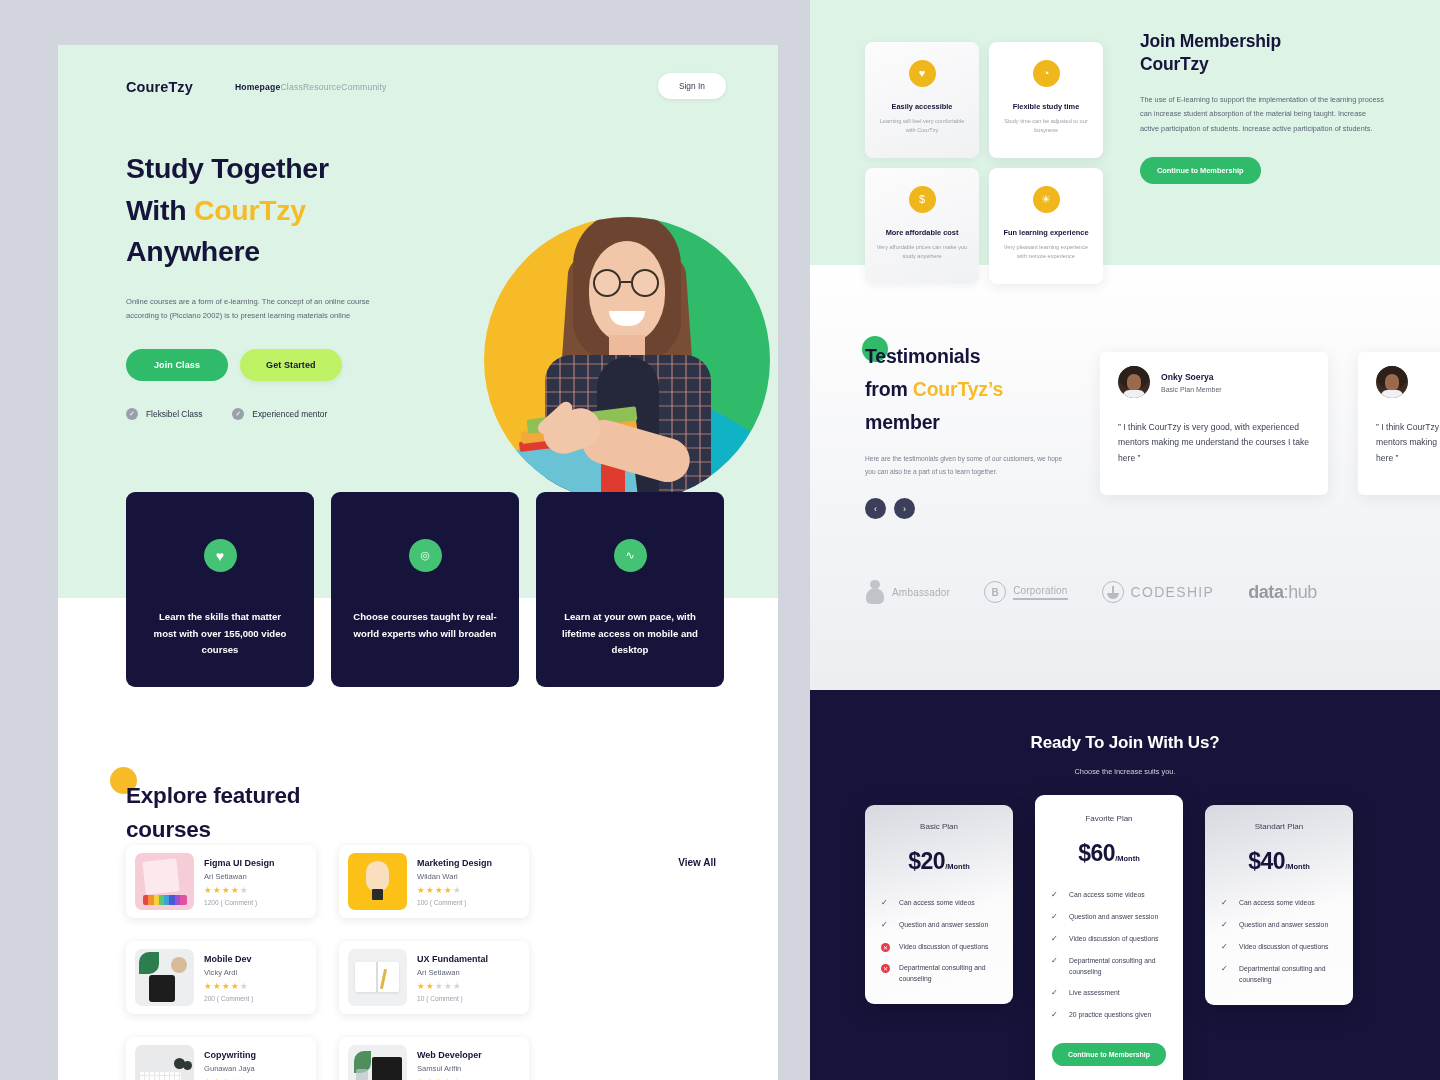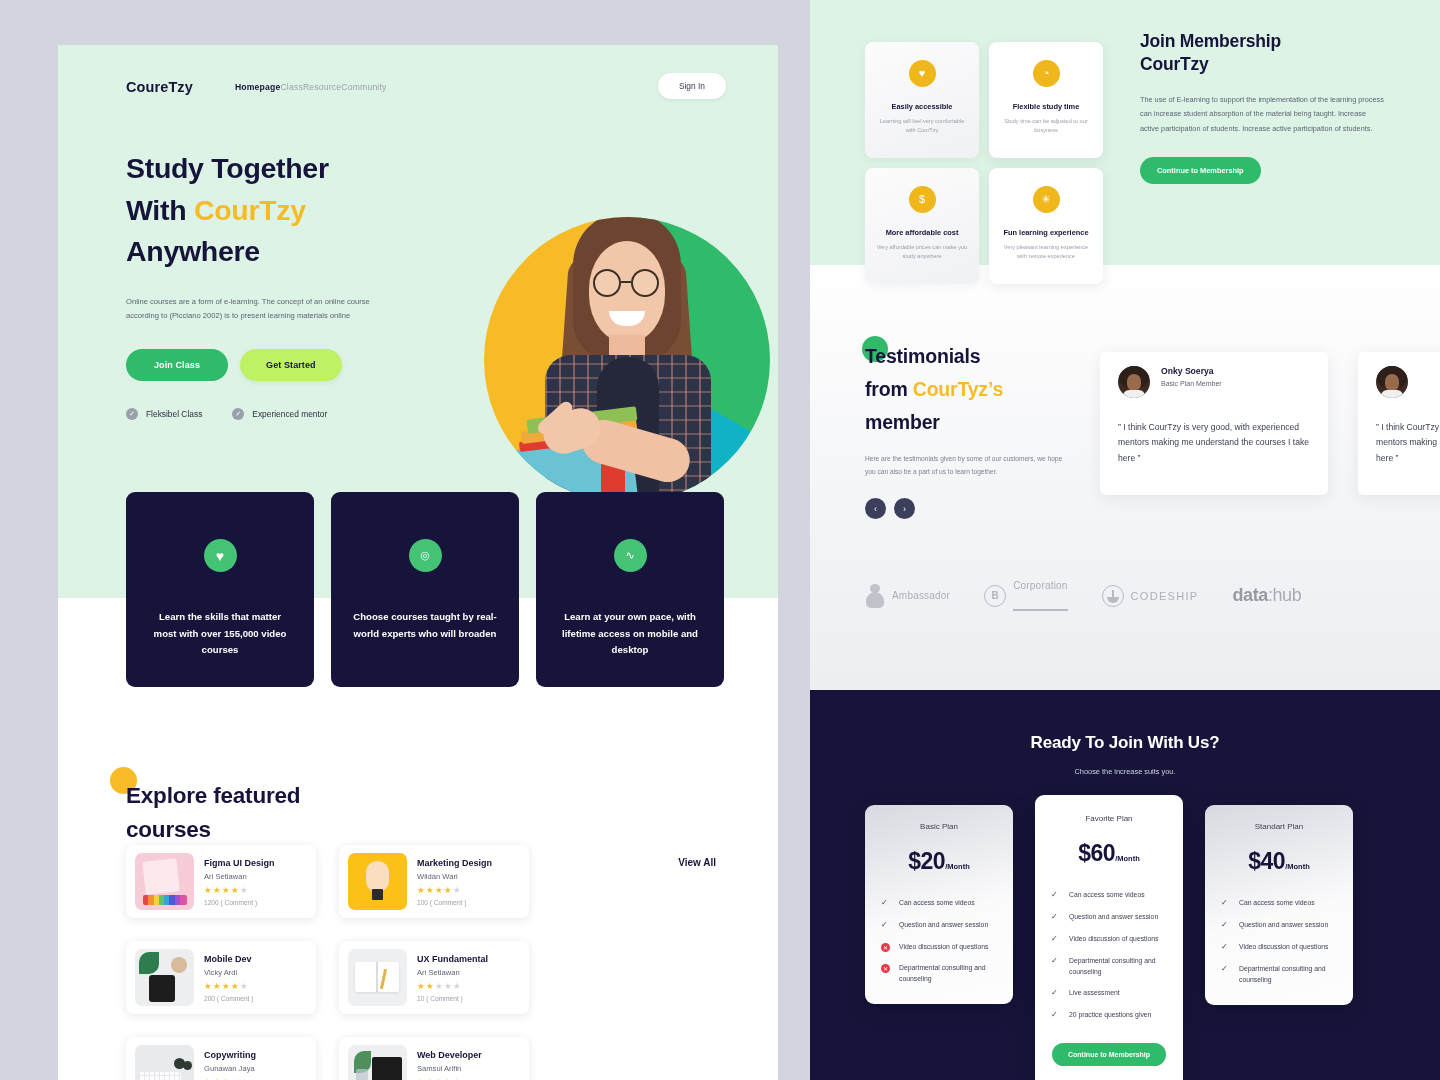--- a/index.html
+++ b/index.html
@@ -216,42 +216,42 @@
   .test-arrows { position: absolute; left: 55px; top: 498px; display: flex; gap: 8px; }
   .arrow {
     width: 21px; height: 21px; border-radius: 50%; background: #3b3f5c; color: #fff;
     display: flex; align-items: center; justify-content: center; font-size: 9px; cursor: pointer;
   }
   .test-cards { position: absolute; left: 290px; top: 352px; display: flex; gap: 30px; }
   .tcard {
     width: 228px; height: 143px; background: #fff; border-radius: 6px;
     box-shadow: 0 3px 16px rgba(40,40,70,.08); padding: 14px 18px;
   }
-  .tc-head { display: flex; gap: 11px; }
+  .tc-head { display: flex; align-items: center; gap: 11px; }
   .avatar { width: 32px; height: 32px; border-radius: 50%; flex: none; position: relative; overflow: hidden; background: #3d2a22; }
   .av-hair { position:absolute; left:1px; top:0px; width:30px; height:22px; border-radius:15px; background:#2d1f19;}
   .av-face { position:absolute; left:9px; top:8px; width:14px; height:17px; border-radius:7px; background:#9a6a4c;}
   .av-body { position:absolute; left:5px; top:24px; width:22px; height:12px; border-radius:6px 6px 0 0; background:#f0f0f2;}
   .tc-name { font-size: 8.6px; font-weight: 700; color: #16143a; }
   .tc-role { font-size: 7px; color: #5d6475; margin-top: 4px; }
   .tc-quote { margin-top: 22px; font-size: 8.6px; line-height: 1.78; color: #3a3f52; }
 
   
   .logos { position: absolute; left: 55px; top: 580px; display: flex; align-items: center; gap: 34px; }
   .logo-item { display: flex; align-items: center; gap: 7px; opacity: .55; }
   .lg-badge { width: 22px; height: 22px; border-radius: 50%; border: 1.5px solid #8a8e99; display:flex; align-items:center; justify-content:center; font-size:10px; color:#7e828d; font-weight:700;}
   .lg-fig { width: 20px; height: 24px; position: relative; }
   .lg-fig .hd { position:absolute; left:5px; top:0; width:10px; height:9px; border-radius:50%; background:#9a9ea8;}
   .lg-fig .bd { position:absolute; left:1px; top:8px; width:18px; height:16px; border-radius:9px 9px 5px 5px; background:#9a9ea8;}
   .lg-ship { width: 22px; height: 22px; border-radius:50%; border:1.5px solid #8a8e99; position:relative; }
   .lg-ship .hull { position:absolute; left:4px; top:11px; width:12px; height:6px; border-radius:0 0 6px 6px; background:#8a8e99;}
   .lg-ship .mast { position:absolute; left:9px; top:4px; width:2px; height:8px; background:#8a8e99;}
   .lg-text { font-size: 10px; color: #73777f; letter-spacing: .2px; }
-  .lg-text.caps { letter-spacing: 1.3px; font-size: 11px; }
-  .lg-text.corp { border-bottom: 2px solid #8a8e99; padding-bottom: 18px; }
+  .lg-text.caps { letter-spacing: 1.3px; font-size: 14px; }
+  .lg-text.corp { border-bottom: 2px solid #8a8e99; padding-bottom: 2px; }
   .lg-data { font-size: 18px; color: #6d717a; letter-spacing: -0.4px; }
   .lg-data b { font-weight: 800; color: #4e525b; }
 
   
   .pricing { position: absolute; left: 0; top: 690px; width: 100%; height: 390px; background: #16143a; }
   .pr-title { margin-top: 43px; text-align: center; font-size: 17px; font-weight: 800; color: #fff; letter-spacing: -0.2px; }
   .pr-sub { margin-top: 14px; text-align: center; font-size: 7.4px; color: #cfd2dd; }
   .plans { position: absolute; left: 55px; top: 115px; display: flex; gap: 22px; align-items: flex-start; }
   .plan {
     width: 148px; border-radius: 9px; padding: 17px 16px 20px;

